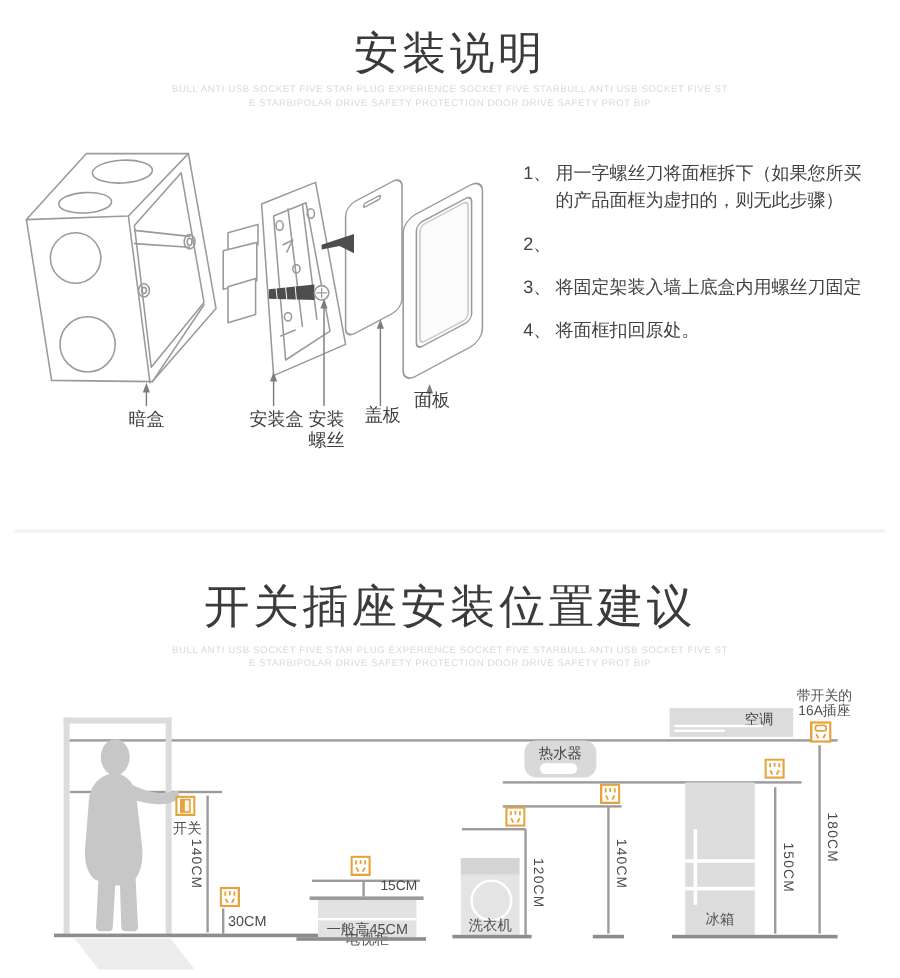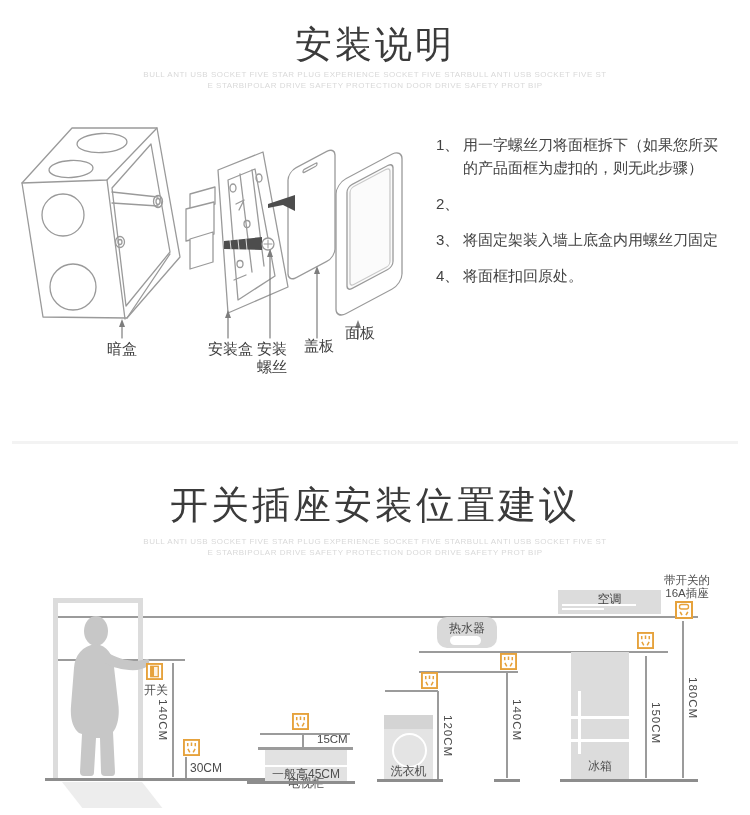--- a/index.html
+++ b/index.html
@@ -198,21 +198,21 @@
   <div class="abs" style="left:450px;top:636px;width:31px;height:9px;background:#fff;border-radius:5px;"></div>
   <svg class="icon" style="left:500px;top:653px;" width="17" height="17" viewBox="0 0 18 18">
     <rect x="1" y="1" width="16" height="16" fill="#fff" stroke="#E6A23C" stroke-width="2"></rect>
     <path d="M5,4.2 V7.8 M9,3.8 V7.4 M13,4.2 V7.8 M5.2,10.5 L7.2,14.2 M12.8,10.5 L10.8,14.2" stroke="#E6A23C" stroke-width="1.6" fill="none"></path>
   </svg>
   <div class="hline" style="left:506px;top:672px;width:2px;height:106px;"></div>
   <div class="vtext" style="left:511px;top:699px;">140CM</div>
   <div class="floor" style="left:494px;top:779px;width:26px;"></div>
 
   <div class="fillbox" style="left:558px;top:590px;width:103px;height:24px;"></div>
-  <div class="applbl" style="left:558px;top:591px;width:103px;color:#444;">空调</div>
+  <div class="applbl" style="left:558px;top:591px;width:103px;color:#444;padding-left:23px;">空调</div>
   <div class="whiteline" style="left:562px;top:604px;width:74px;height:2px;"></div>
   <div class="whiteline" style="left:562px;top:608px;width:42px;height:2px;"></div>
   <div class="applbl" style="left:648px;top:574px;width:78px;font-size:11.5px;line-height:13px;">带开关的</div>
   <div class="applbl" style="left:648px;top:587px;width:78px;font-size:11.5px;line-height:13px;">16A插座</div>
   <svg class="icon" style="left:675px;top:601px;" width="18" height="18" viewBox="0 0 18 18">
     <rect x="1" y="1" width="16" height="16" fill="#fff" stroke="#E6A23C" stroke-width="2"></rect>
     <rect x="4.5" y="3.5" width="9" height="4.5" rx="2" fill="none" stroke="#E6A23C" stroke-width="1.4"></rect>
     <path d="M5.2,10.8 L7,14.2 M12.8,10.8 L11,14.2" stroke="#E6A23C" stroke-width="1.6" fill="none"></path>
   </svg>
   <div class="hline" style="left:682px;top:621px;width:2px;height:157px;"></div>

